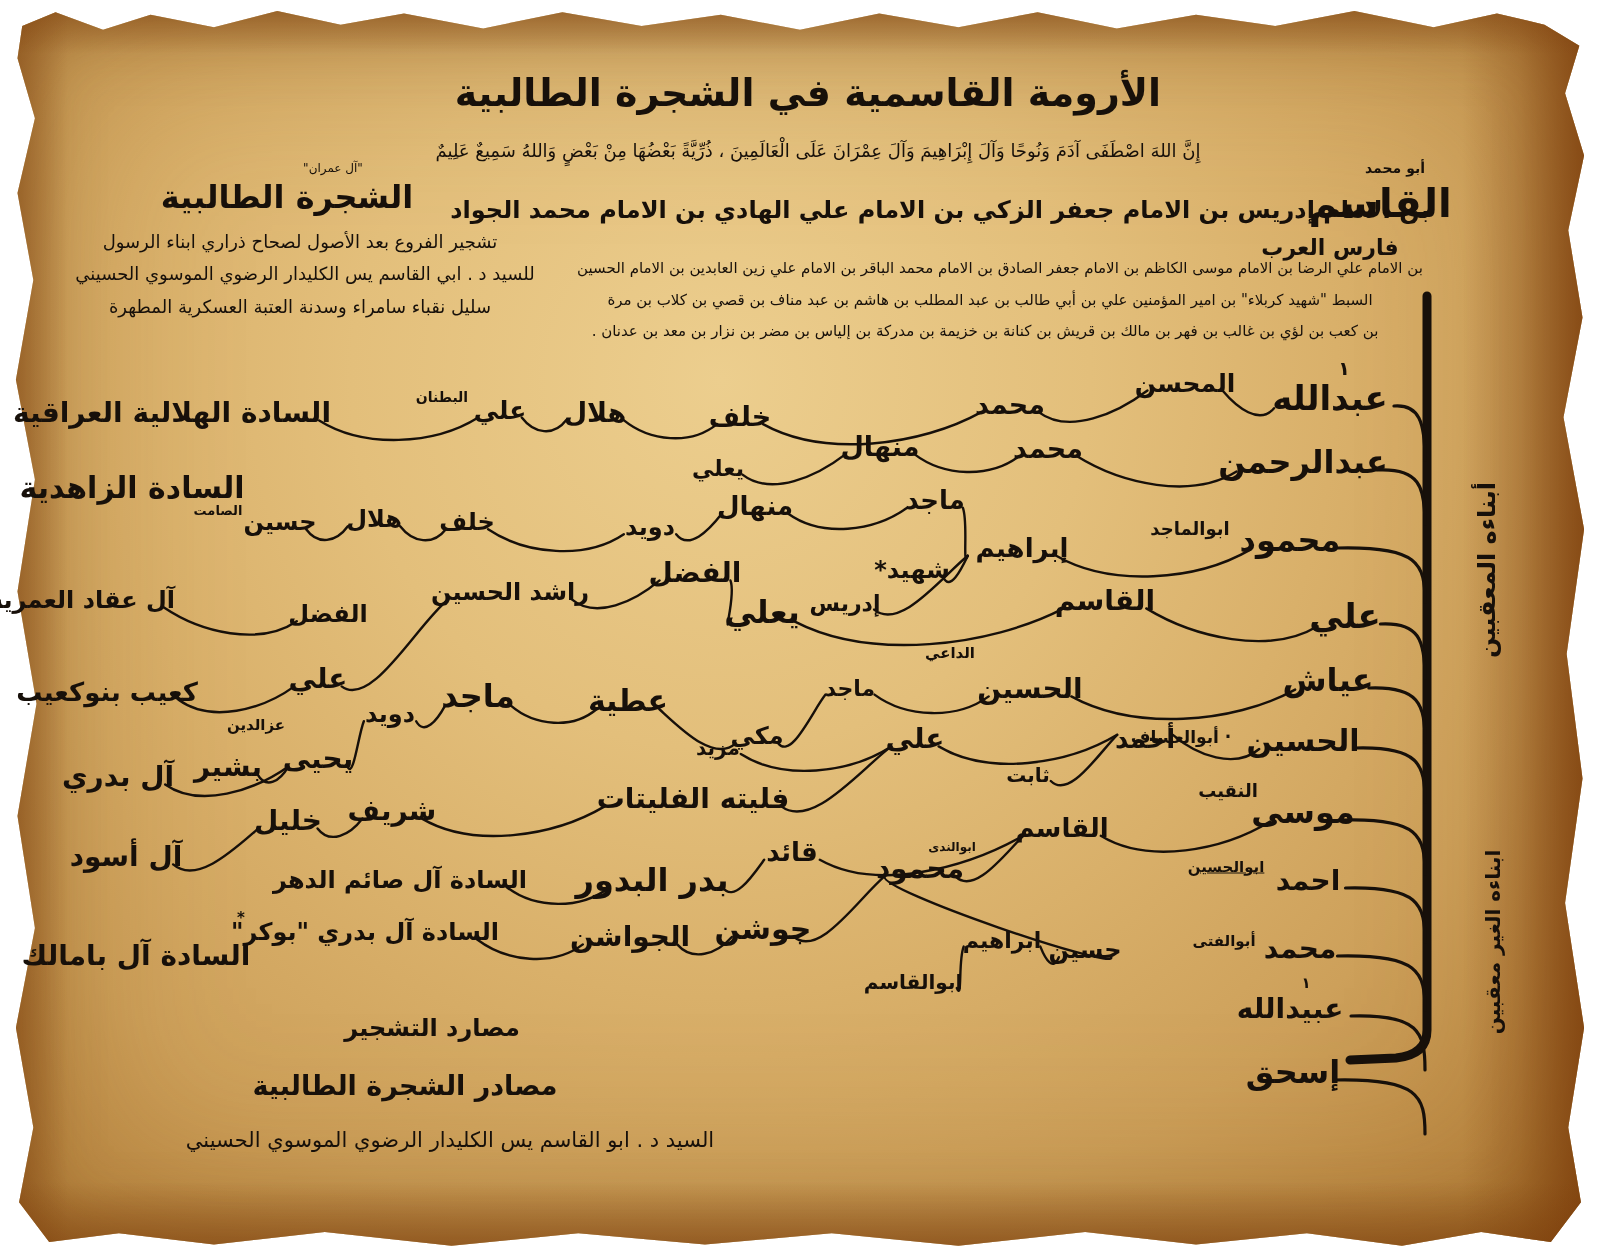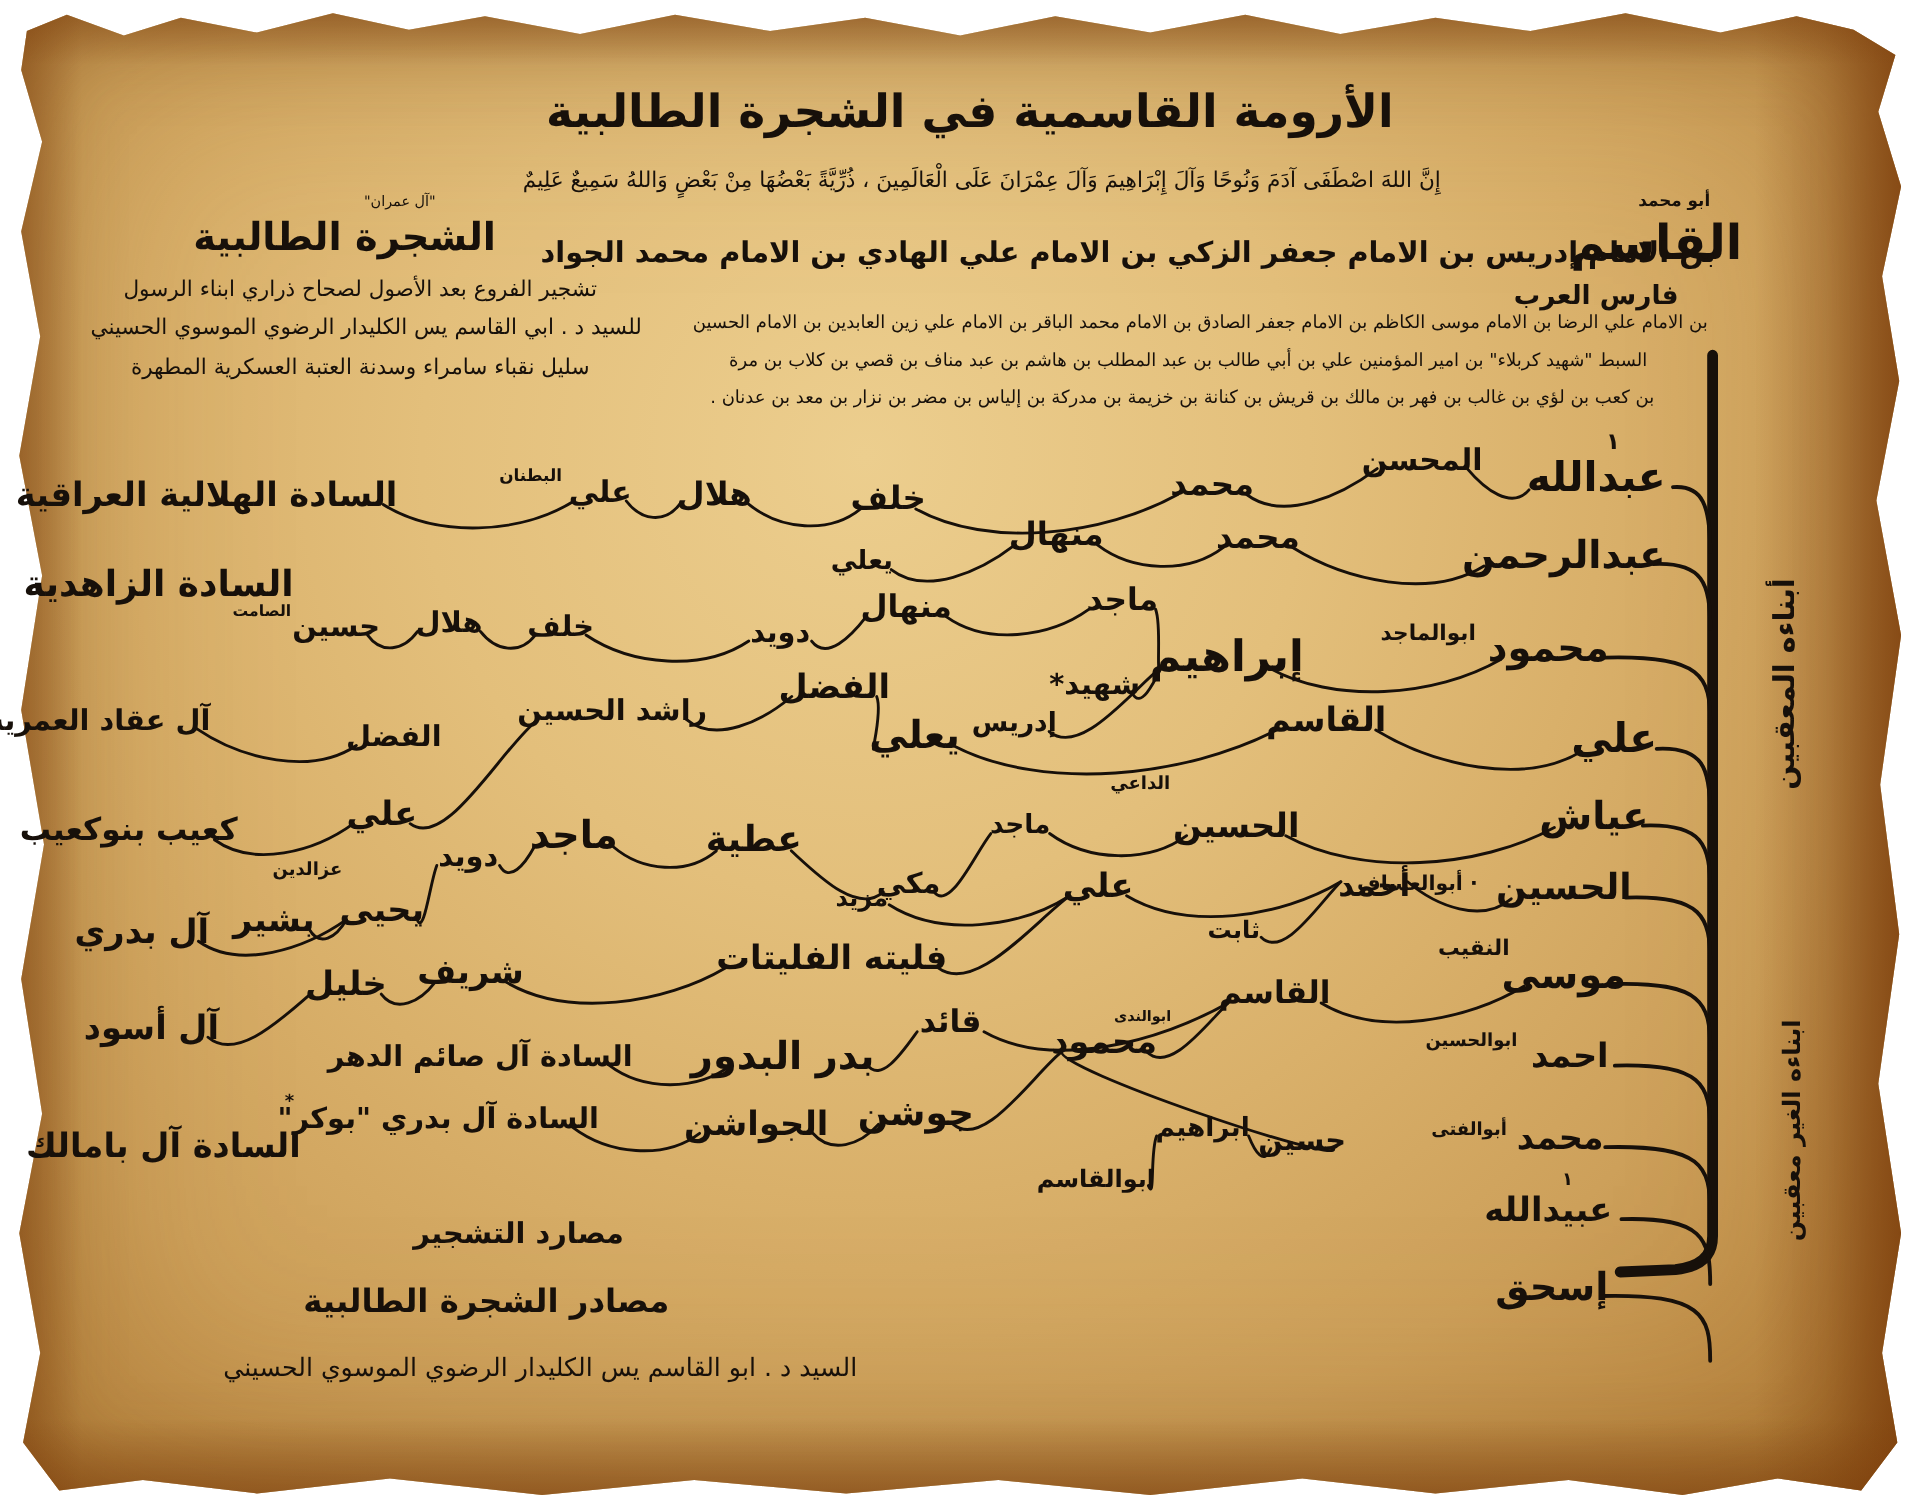--- a/index.html
+++ b/index.html
@@ -146,35 +146,35 @@
 <div class="vlabel" style="left:1493px;top:942px;font-size:20px;">ابناءه الغير معقبين</div>
 
 <div id="nodes">
     <div class="node" style="left: 1330px; top: 398px; font-size: 34px;">عبدالله<span class="subl" style="left: calc(50% + 14px); top: calc(50% - 30px); font-size: 19px;">١</span></div>
     <div class="node" style="left: 1303px; top: 462px; font-size: 32px;">عبدالرحمن</div>
     <div class="node" style="left: 1290px; top: 540px; font-size: 32px;">محمود<span class="subl" style="left: calc(50% - 100px); top: calc(50% - 12px); font-size: 18px;">ابوالماجد</span></div>
     <div class="node" style="left: 1345px; top: 616px; font-size: 34px;">علي</div>
     <div class="node" style="left: 1328px; top: 680px; font-size: 32px;">عياش</div>
     <div class="node" style="left: 1303px; top: 740px; font-size: 30px;">الحسين<span class="subl" style="left: calc(50% - 122px); top: calc(50% - 4px); font-size: 17px;">· أبوالعساف</span></div>
     <div class="node" style="left: 1303px; top: 812px; font-size: 32px;">موسى<span class="subl" style="left: calc(50% - 75px); top: calc(50% - 22px); font-size: 18px;">النقيب</span></div>
-    <div class="node" style="left: 1308px; top: 880px; font-size: 28px;">احمد<span class="subl" style="left: calc(50% - 82px); top: calc(50% - 14px); font-size: 15px;">ابوالحسين</span></div>
+    <div class="node" style="left: 1308px; top: 880px; font-size: 28px;">احمد<span class="subl" style="left: calc(50% - 82px); top: calc(50% - 14px); font-size: 15px; text-decoration: underline;">ابوالحسين</span></div>
     <div class="node" style="left: 1300px; top: 948px; font-size: 28px;">محمد<span class="subl" style="left: calc(50% - 76px); top: calc(50% - 8px); font-size: 15px;">أبوالفتى</span></div>
     <div class="node" style="left: 1290px; top: 1008px; font-size: 28px;">عبيدالله<span class="subl" style="left: calc(50% + 16px); top: calc(50% - 26px); font-size: 15px;">١</span></div>
     <div class="node" style="left: 1293px; top: 1072px; font-size: 32px;">إسحق</div>
     <div class="node" style="left: 1185px; top: 383px; font-size: 25px;">المحسن</div>
     <div class="node" style="left: 1010px; top: 404px; font-size: 27px;">محمد</div>
     <div class="node" style="left: 740px; top: 416px; font-size: 27px;">خلف</div>
     <div class="node" style="left: 595px; top: 412px; font-size: 27px;">هلال</div>
     <div class="node" style="left: 500px; top: 410px; font-size: 25px;">علي<span class="subl" style="left: calc(50% - 58px); top: calc(50% - 14px); font-size: 14px;">البطنان</span></div>
     <div class="node" style="left: 172px; top: 412px; font-size: 28px;">السادة الهلالية العراقية</div>
     <div class="node" style="left: 1048px; top: 448px; font-size: 27px;">محمد</div>
     <div class="node" style="left: 880px; top: 446px; font-size: 27px;">منهال</div>
     <div class="node" style="left: 718px; top: 468px; font-size: 22px;">يعلي</div>
     <div class="node" style="left: 132px; top: 487px; font-size: 30px;">السادة الزاهدية</div>
-    <div class="node" style="left: 1012px; top: 548px; font-size: 36px; padding-left: 20px;">إبراهيم</div>
+    <div class="node" style="left: 1012px; top: 548px; font-size: 26px; padding-left: 20px;">إبراهيم</div>
     <div class="node" style="left: 935px; top: 500px; font-size: 26px;">ماجد</div>
     <div class="node" style="left: 755px; top: 506px; font-size: 26px;">منهال</div>
     <div class="node" style="left: 650px; top: 527px; font-size: 24px;">دويد</div>
     <div class="node" style="left: 467px; top: 522px; font-size: 24px;">خلف</div>
     <div class="node" style="left: 374px; top: 519px; font-size: 24px;">هلال</div>
     <div class="node" style="left: 280px; top: 522px; font-size: 24px;">حسين<span class="subl" style="left: calc(50% - 62px); top: calc(50% - 12px); font-size: 13px;">الصامت</span></div>
     <div class="node" style="left: 1105px; top: 600px; font-size: 28px;">القاسم</div>
     <div class="node" style="left: 912px; top: 570px; font-size: 24px;">شهيد*</div>
     <div class="node" style="left: 845px; top: 603px; font-size: 22px;">إدريس</div>
     <div class="node" style="left: 695px; top: 572px; font-size: 28px;">الفضل</div>

